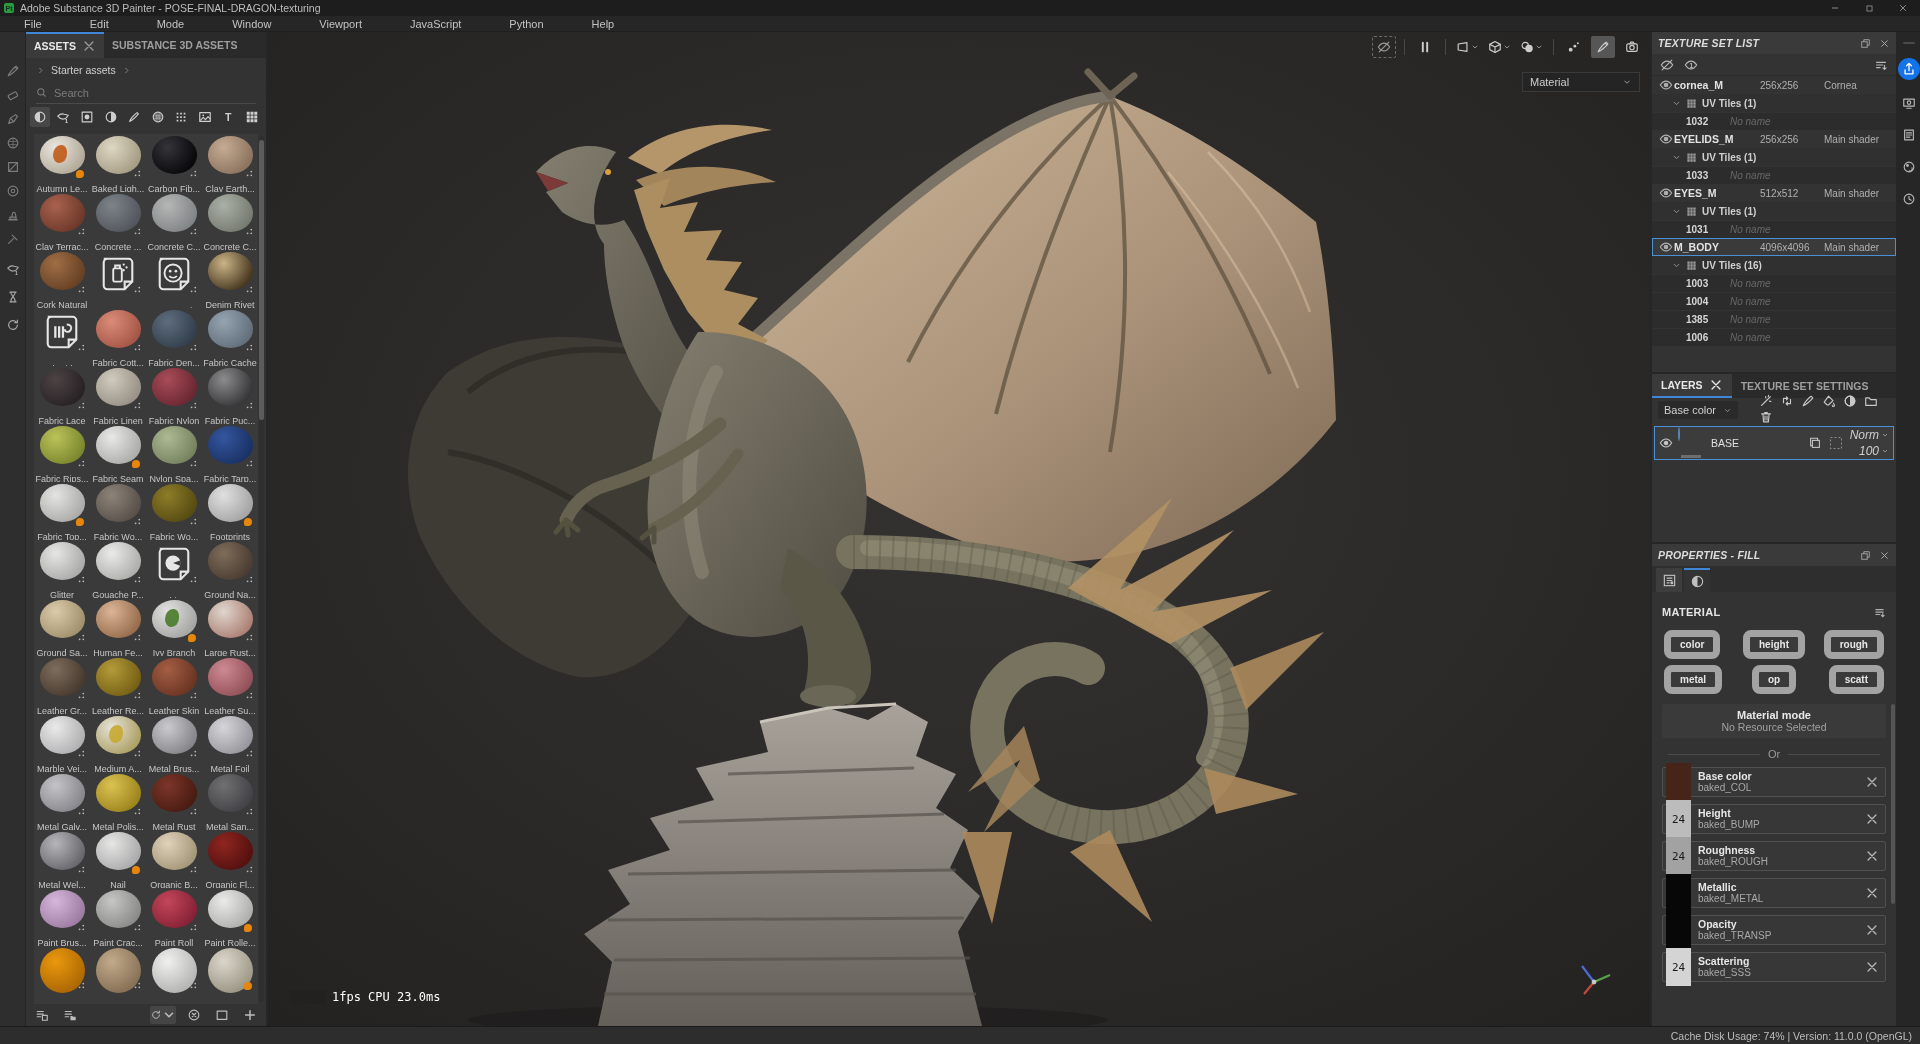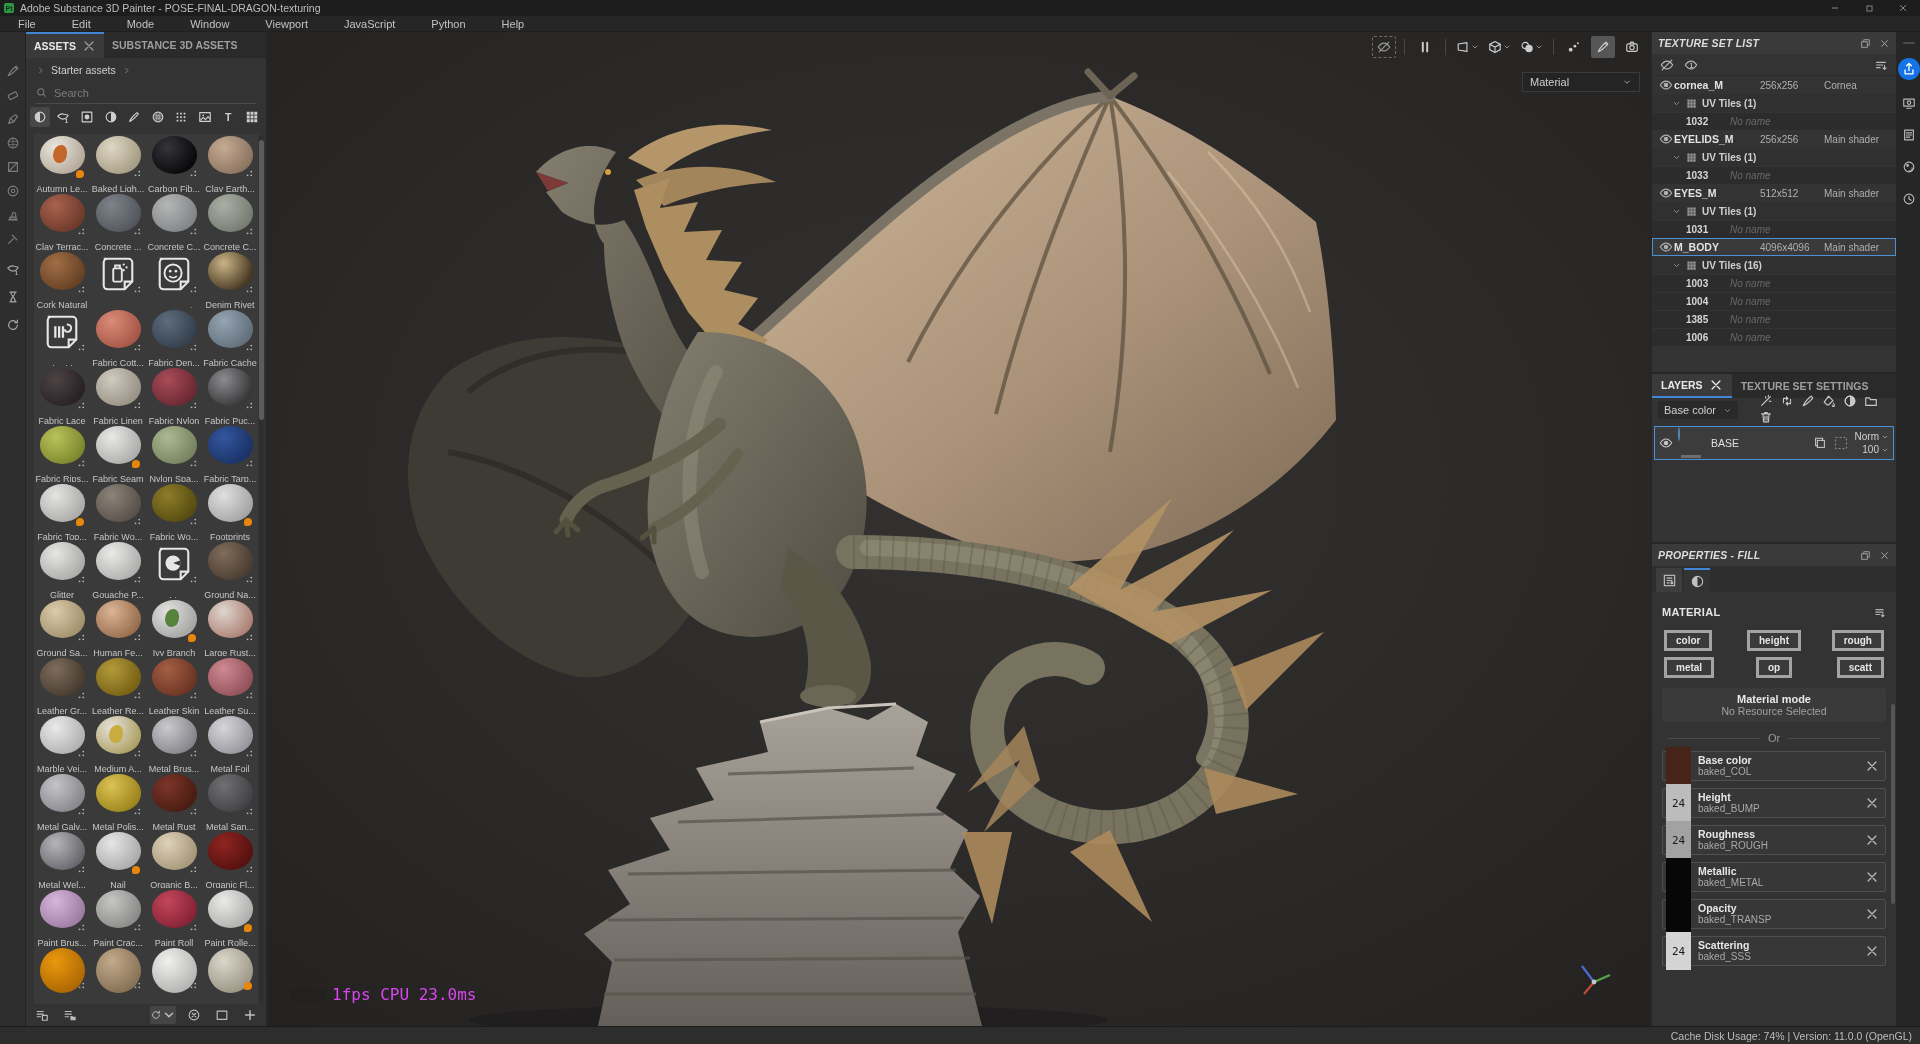--- a/index.html
+++ b/index.html
@@ -11,21 +11,21 @@
 
   
   #titlebar { left:0; top:0; width:1920px; height:16px; background:#1d1d1d; display:flex; align-items:center; }
   #app-icon { width:10px; height:10px; margin:0 6px 0 4px; background:#2d9a42; border-radius:2px; color:#0c3315; font-size:7px; font-weight:bold; display:flex; align-items:center; justify-content:center; }
   #title-text { font-size:10.5px; color:#bdbdbd; }
   #win-controls { margin-left:auto; display:flex; }
   #win-controls .wbtn { width:34px; height:16px; display:flex; align-items:center; justify-content:center; color:#9a9a9a; }
 
   
   #menubar { left:0; top:16px; width:1920px; height:16px; background:#262626; display:flex; align-items:center; border-bottom:1px solid #1f1f1f; }
-  .menu-item { padding:0 18px; height:16px; line-height:16px; color:#c2c2c2; font-size:11px; cursor:default; }
+  .menu-item { padding:0 24px; height:16px; line-height:16px; color:#c2c2c2; font-size:11px; cursor:default; }
 
   
   #toolstrip { left:0; top:32px; width:26px; height:994px; background:#2e2e2e; border-right:1px solid #232323; }
   .tool-btn { position:absolute; left:3px; width:20px; height:18px; color:#7d7d7d; display:flex; align-items:center; justify-content:center; }
   .tool-btn.lower { color:#a8a8a8; }
 
   
   #assets-panel { left:26px; top:32px; width:240px; height:994px; background:#333333; }
   #asset-tabs { display:flex; height:26px; background:#2a2a2a; }
   .atab { padding:0 8px; display:flex; align-items:center; gap:6px; font-size:10.5px; font-weight:bold; color:#9f9f9f; background:#2a2a2a; }
@@ -58,21 +58,21 @@
   #vp-toolbar { position:absolute; top:2px; right:6px; height:26px; display:flex; align-items:center; gap:5px; }
   .vbtn { min-width:24px; height:22px; display:flex; align-items:center; justify-content:center; color:#cdcdcd; border-radius:2px; padding:0 2px; }
   .vbtn.active { background:#565656; }
   .vbtn.dashed { border:1px dashed #6a6a6a; color:#9a9a9a; }
   .vbtn .chev { color:#9a9a9a; margin-left:1px; }
   .vsep { width:1px; height:16px; background:#474747; margin:0 3px; }
   #shader-dd { position:absolute; top:40px; right:10px; width:118px; height:20px; background:#242424; border:1px solid #3a3a3a; display:flex; align-items:center; padding:0 7px; color:#cdcdcd; }
   #shader-dd .ic { margin-left:auto; color:#9a9a9a; }
   #fps { position:absolute; left:22px; bottom:22px; display:flex; align-items:center; }
   #fps .box { width:36px; height:14px; background:#232020; }
-  #fps .txt { font-family:"DejaVu Sans Mono",monospace; font-size:16px; color:#d946ef; margin-left:6px; }
+  #fps .txt { font-family:"DejaVu Sans Mono",monospace; font-size:12px; color:#ffffff; margin-left:6px; }
   #gizmo { position:absolute; right:34px; bottom:24px; }
 
   
   .rpanel { left:1652px; width:244px; background:#333333; }
   .rp-head { height:22px; background:#3a3a3a; display:flex; align-items:center; padding:0 6px; }
   .rp-head .ttl { font-size:10.5px; font-weight:bold; color:#dcdcdc; letter-spacing:.2px;font-style:italic; }
   .rp-head .ic { color:#a8a8a8; margin-left:8px; }
   .rp-head .sp { flex:1; }
 
   
@@ -98,35 +98,35 @@
   #blend-dd { width:84px; height:18px; background:#2a2a2a; border-radius:2px; display:flex; align-items:center; padding:0 6px; color:#d0d0d0; }
   #blend-dd .ic { margin-left:auto; color:#9a9a9a; }
   #layer-toolbar .lt-sp { flex:1; }
   .ltool { color:#c8c8c8; }
   #layer-row { margin:4px 2px 0 2px; height:34px; background:#3c3c3c; border:1px solid #4a90d4; display:flex; align-items:center; padding:0 4px; gap:5px; }
   #layer-thumb-wrap { position:relative; width:28px; height:30px; }
   #layer-thumb { width:26px; height:26px; border-radius:50%; border:1px solid #5a87b8; background:radial-gradient(circle at 35% 30%, #8a5a44, #3a2018); }
   #layer-thumb-bar { position:absolute; left:3px; bottom:0; width:20px; height:3px; background:#6e6e6e; }
   #layer-name { font-size:10.5px; color:#e0e0e0; }
   #layer-right { margin-left:auto; display:flex; align-items:center; gap:6px; }
-  #layer-blend-col { display:flex; flex-direction:column; align-items:flex-end; gap:2px; font-size:10px; color:#cfcfcf; }
+  #layer-blend-col { display:flex; flex-direction:column; align-items:flex-end; gap:2px; font-size:12px; color:#cfcfcf;font-style:italic; }
   .mini-dd { display:flex; align-items:center; gap:2px; }
   .mini-dd .ic { color:#9a9a9a; }
 
   
   #prop-tabs { display:flex; height:26px; align-items:flex-end; gap:2px; padding-left:4px; background:#2e2e2e; }
   .ptab { width:26px; height:24px; display:flex; align-items:center; justify-content:center; color:#c0c0c0; background:#2e2e2e; }
   .ptab.first { background:#3d3d3d; }
   .ptab.active { border-top:2px solid #3f87d6; background:#333333; }
   #mat-head { height:24px; display:flex; align-items:center; padding:0 10px; margin-top:8px; }
   #mat-head .ttl { font-weight:bold; color:#e4e4e4; font-size:11px; letter-spacing:.3px; }
   #mat-head .ic { margin-left:auto; color:#b0b0b0; }
   .chip-row { display:flex; padding:0 12px; margin-top:6px; }
   .chip-row .c1 { width:33%; } .chip-row .c2 { width:34%; text-align:center; } .chip-row .c3 { width:33%; text-align:right; }
-  .chip { display:inline-block; border:3px solid #a3a3a3; border-radius:0; padding:2px 9px; font-size:10px; font-weight:bold; color:#e6e6e6; background:#3a3a3a; }
+  .chip { display:inline-block; border:7px solid #a3a3a3; border-radius:8px; padding:2px 9px; font-size:10px; font-weight:bold; color:#e6e6e6; background:#3a3a3a; }
   #mat-mode { margin:10px 10px 0 10px; height:34px; background:#3a3a3a; border-radius:2px; display:flex; flex-direction:column; align-items:center; justify-content:center; }
   #mat-mode .t1 { font-weight:bold; color:#e8e8e8;text-align:right; }
   #mat-mode .t2 { color:#a0a0a0; font-size:10.5px; }
   #or-sep { display:flex; align-items:center; gap:8px; margin:10px 16px 0 16px; color:#9a9a9a; }
   #or-sep:before, #or-sep:after { content:""; flex:1; height:1px; background:#4a4a4a; }
   .map-card { margin:7px 10px 0 10px; height:30px; background:#373737; border:1px solid #505050; border-radius:2px; display:flex; align-items:center; padding:0 6px 0 3px; gap:7px; }
   .map-thumb { width:25px; height:38px; display:flex; align-items:center; justify-content:center; font-size:11px; color:#222; font-family:"DejaVu Sans Mono",monospace; }
   .map-texts { display:flex; flex-direction:column; line-height:1.15; }
   .map-texts .l { font-weight:bold; color:#e6e6e6; font-size:10.5px; }
   .map-texts .f { color:#a8a8a8; font-size:10px; }

